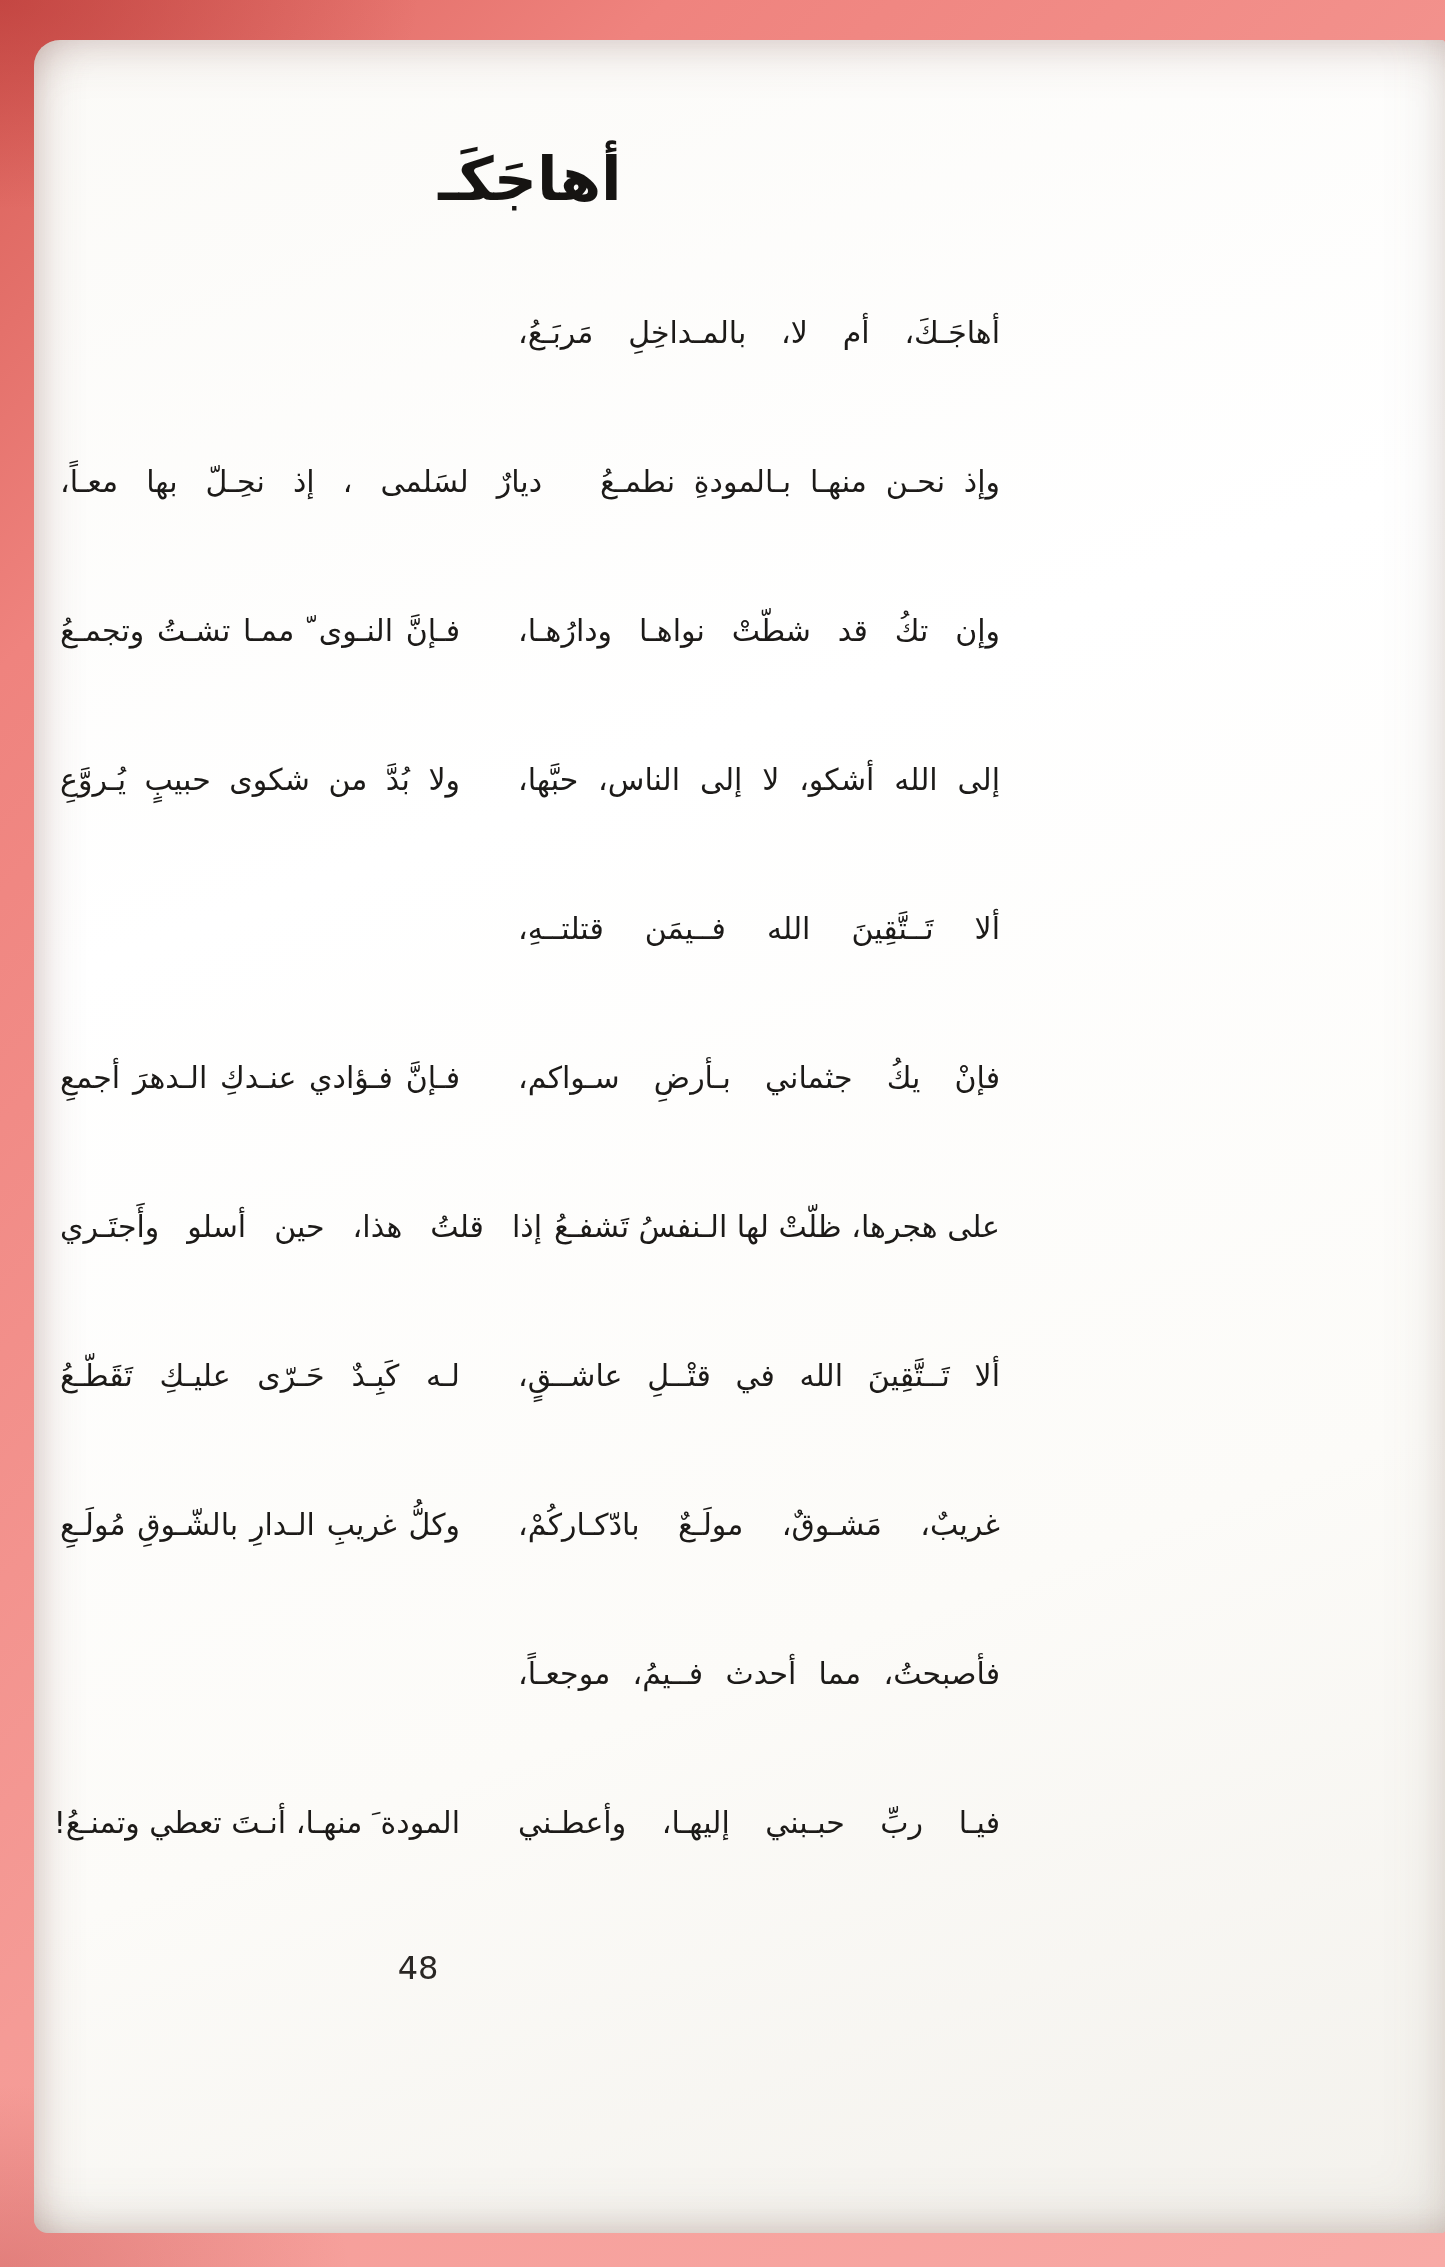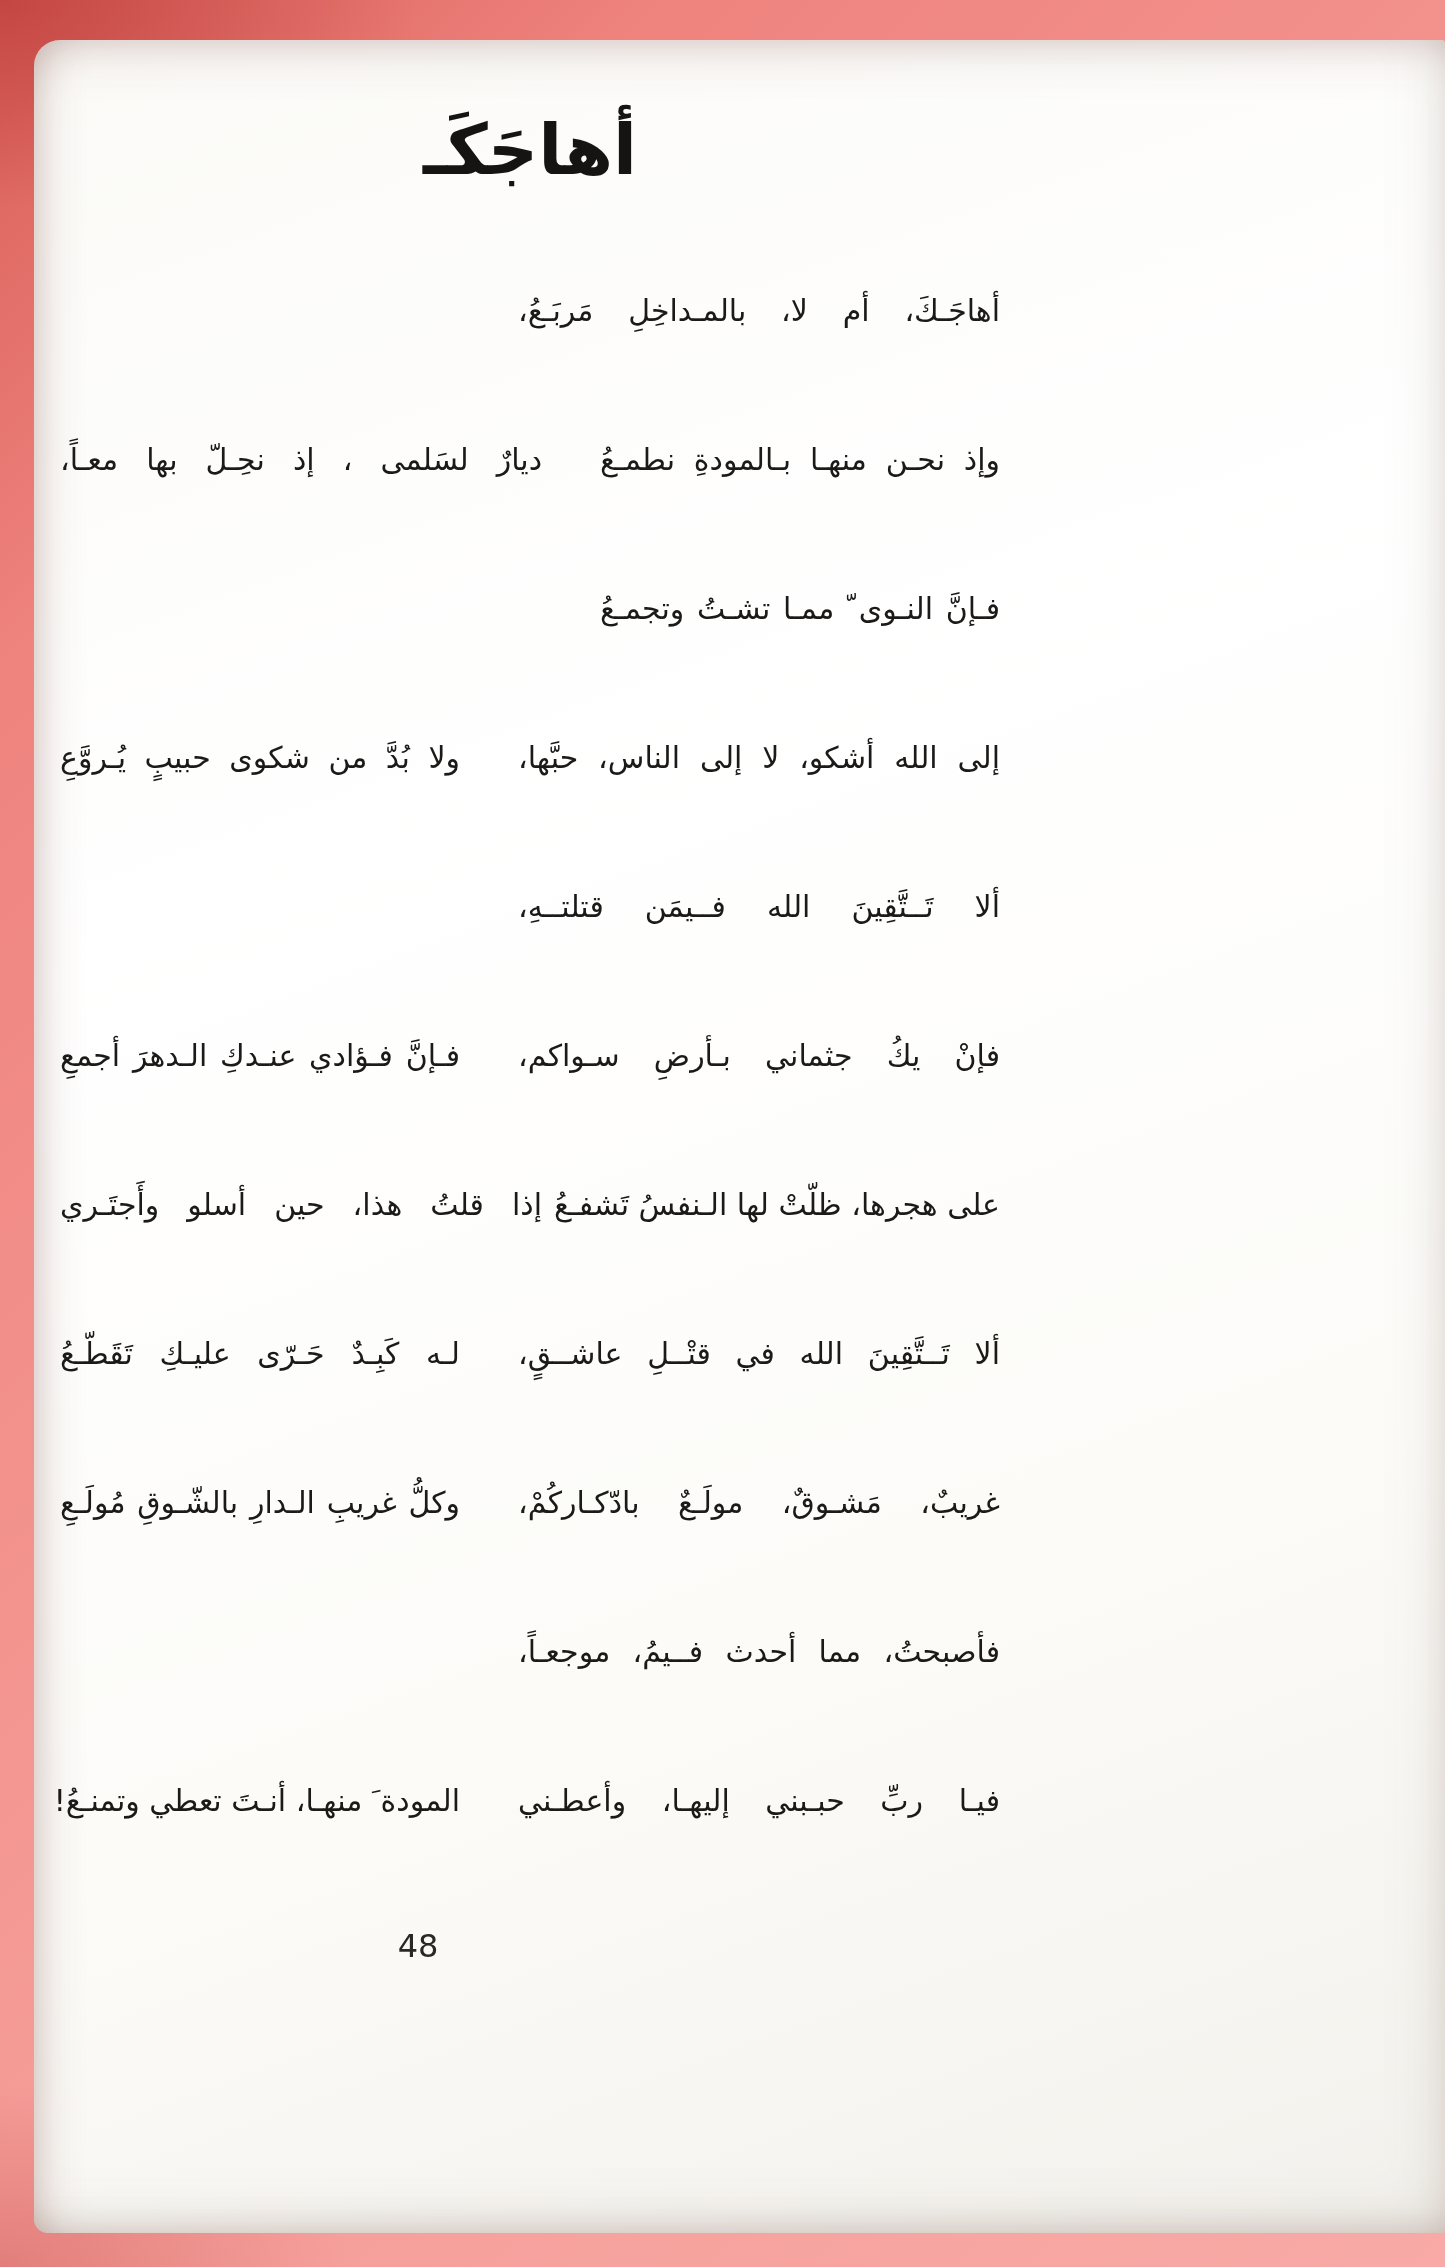--- a/index.html
+++ b/index.html
@@ -35,24 +35,24 @@
       inset 0 -20px 40px -26px rgba(150, 90, 85, 0.25);
   }
   .content {
     position: absolute;
     top: 0; left: 26px;
     width: 940px;
     direction: rtl;
     color: #1c1a18;
   }
   .poem-title {
-    margin-top: 65px;
+    margin-top: 100px;
     margin-bottom: 92px;
     text-align: center;
-    font-size: 70px;
+    font-size: 60px;
     line-height: 1.3;
     font-weight: bold;
     color: #161412;
     letter-spacing: 1px;
   }
   .verse-row {
     display: flex;
     direction: rtl;
     gap: 58px;
     margin-bottom: 104px;
@@ -87,20 +87,21 @@
       <div class="poem-title">أهاجَكَـ</div>
 
       <div class="verse-row">
         <div class="hemi right">أهاجَـكَ، أم لا، بالمـداخِلِ مَربَـعُ،</div>
       </div>
       <div class="verse-row">
         <div class="hemi left">وإذ نحـن منهـا بـالمودةِ نطمـعُ</div>
         <div class="hemi right">ديارٌ لسَلمى ، إذ نحِـلّ بها معـاً،</div>
       </div>
       <div class="verse-row">
+        <div class="hemi right">وإن تكُ قد شطّتْ نواهـا ودارُهـا،</div>
         <div class="hemi left">فـإنَّ النـوى ّ ممـا تشـتُ وتجمـعُ</div>
       </div>
       <div class="verse-row">
         <div class="hemi right">إلى الله أشكو، لا إلى الناس، حبَّها،</div>
         <div class="hemi left">ولا بُدَّ من شكوى حبيبٍ يُـروَّعِ</div>
       </div>
       <div class="verse-row">
         <div class="hemi right">ألا تَــتَّقِينَ الله فــيمَن قتلتــهِ،</div>
       </div>
       <div class="verse-row">

